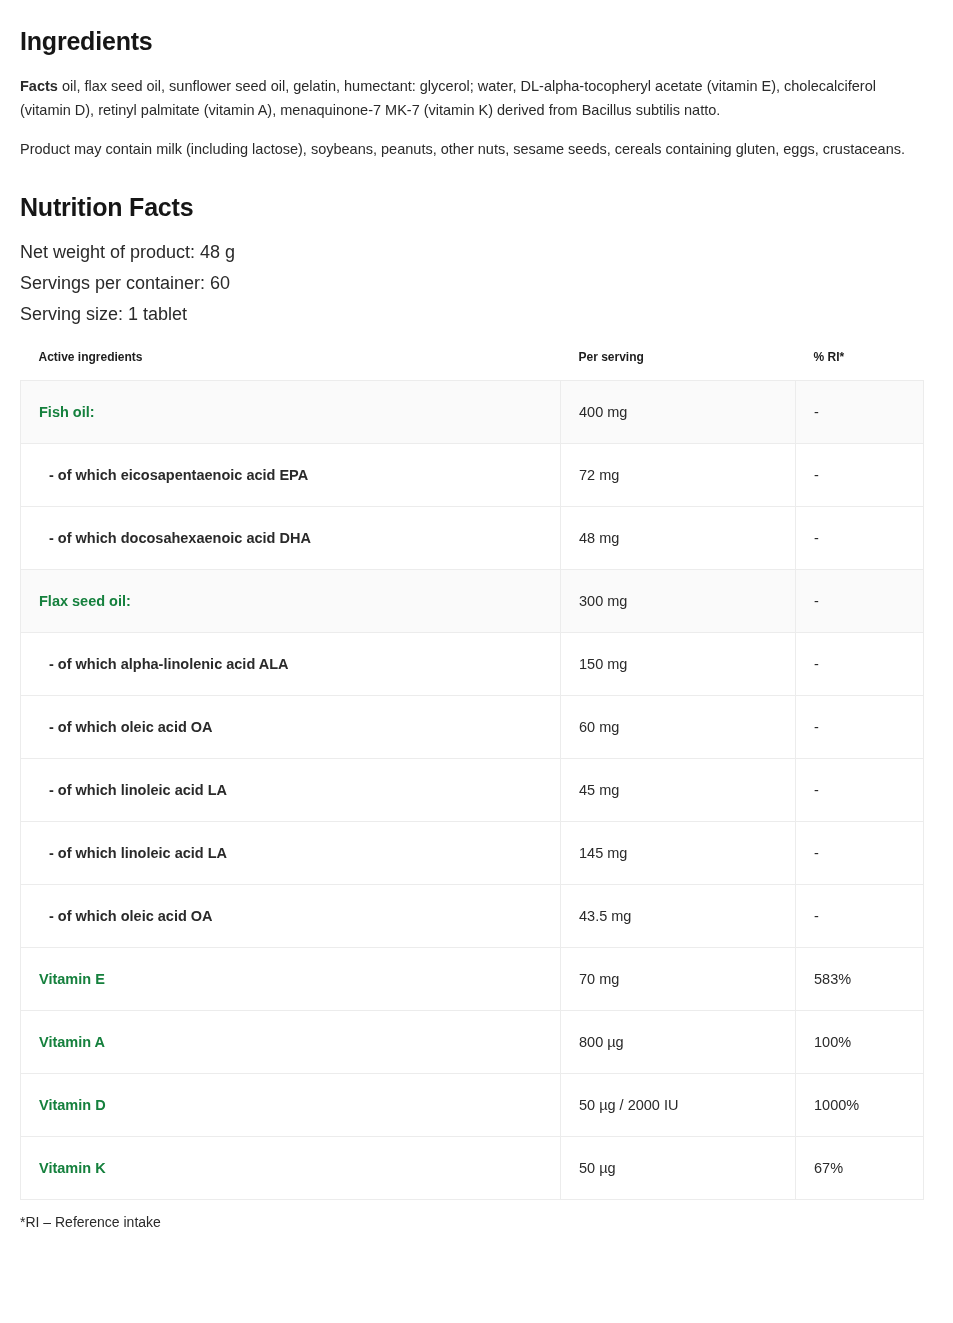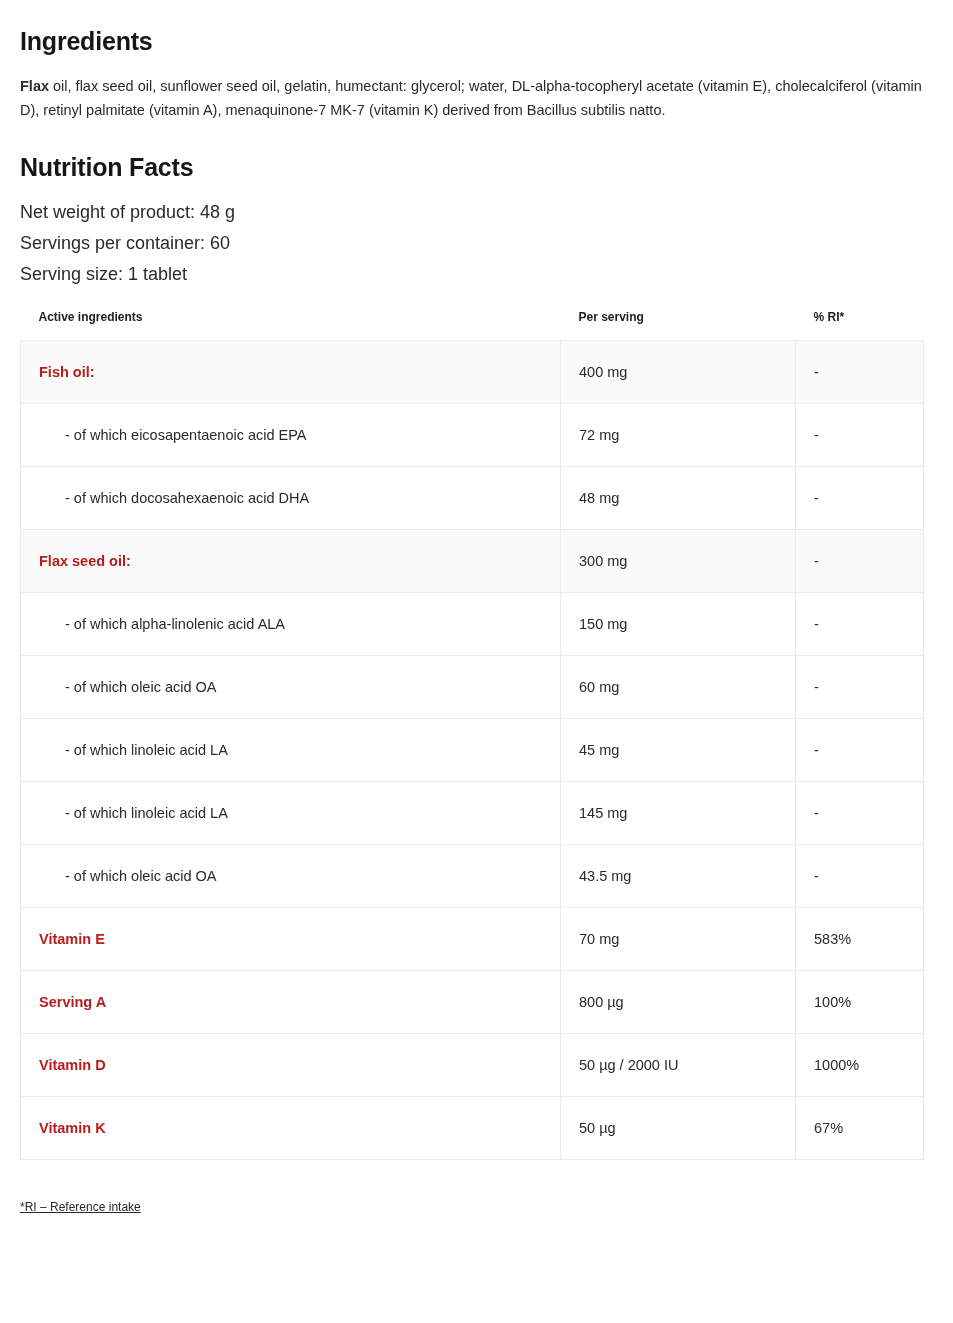--- a/index.html
+++ b/index.html
@@ -67,46 +67,46 @@
     padding: 18px 16px 18px 18px;
     vertical-align: middle;
     color: #2a2a2a;
     height: 26px;
   }
   table.nutrition tr.shaded td {
     background: #fafafa;
   }
   table.nutrition td.name-bold {
     font-weight: 700;
-    color: #b91c1c;
+    color: #15803d;
   }
   table.nutrition td.name-sub {
-    padding-left: 44px;
-    font-weight: 400;
+    padding-left: 28px;
+    font-weight: 700;
   }
   col.c-name { width: 540px; }
   col.c-serv { width: 235px; }
   col.c-ri   { width: 128px; }
   .footnote {
-    font-size: 12px;
+    font-size: 14px;
     color: #2a2a2a;
-    margin-top: 40px;
+    margin-top: 14px;
     padding-left: 0px;
-    text-decoration: underline;
   }
 </style>
 </head>
 <body>
 
 <div class="page">
 
   <h2 class="section-title">Ingredients</h2>
 
-  <p class="para"><span class="lead">Flax</span><span> oil, flax seed oil, sunflower seed oil, gelatin, humectant: glycerol; water, DL-alpha-tocopheryl acetate (vitamin E), cholecalciferol (vitamin D), retinyl palmitate (vitamin A), menaquinone-7 MK-7 (vitamin K) derived from Bacillus subtilis natto.</span></p>
+  <p class="para"><span class="lead">Facts</span><span> oil, flax seed oil, sunflower seed oil, gelatin, humectant: glycerol; water, DL-alpha-tocopheryl acetate (vitamin E), cholecalciferol (vitamin D), retinyl palmitate (vitamin A), menaquinone-7 MK-7 (vitamin K) derived from Bacillus subtilis natto.</span></p>
 
+  <p class="para">Product may contain milk (including lactose), soybeans, peanuts, other nuts, sesame seeds, cereals containing gluten, eggs, crustaceans.</p>
 
   <h2 class="section-title second">Nutrition Facts</h2>
 
   <div class="facts-lines">
     <div>Net weight of product: 48 g</div>
     <div>Servings per container: 60</div>
     <div>Serving size: 1 tablet</div>
   </div>
 
   <table class="nutrition">
@@ -167,21 +167,21 @@
           <td class="name-sub">- of which oleic acid OA</td>
           <td>43.5 mg</td>
           <td>-</td>
         </tr>
         <tr>
           <td class="name-bold">Vitamin E</td>
           <td>70 mg</td>
           <td>583%</td>
         </tr>
         <tr>
-          <td class="name-bold">Serving A</td>
+          <td class="name-bold">Vitamin A</td>
           <td>800 µg</td>
           <td>100%</td>
         </tr>
         <tr>
           <td class="name-bold">Vitamin D</td>
           <td>50 µg / 2000 IU</td>
           <td>1000%</td>
         </tr>
         <tr>
           <td class="name-bold">Vitamin K</td>

